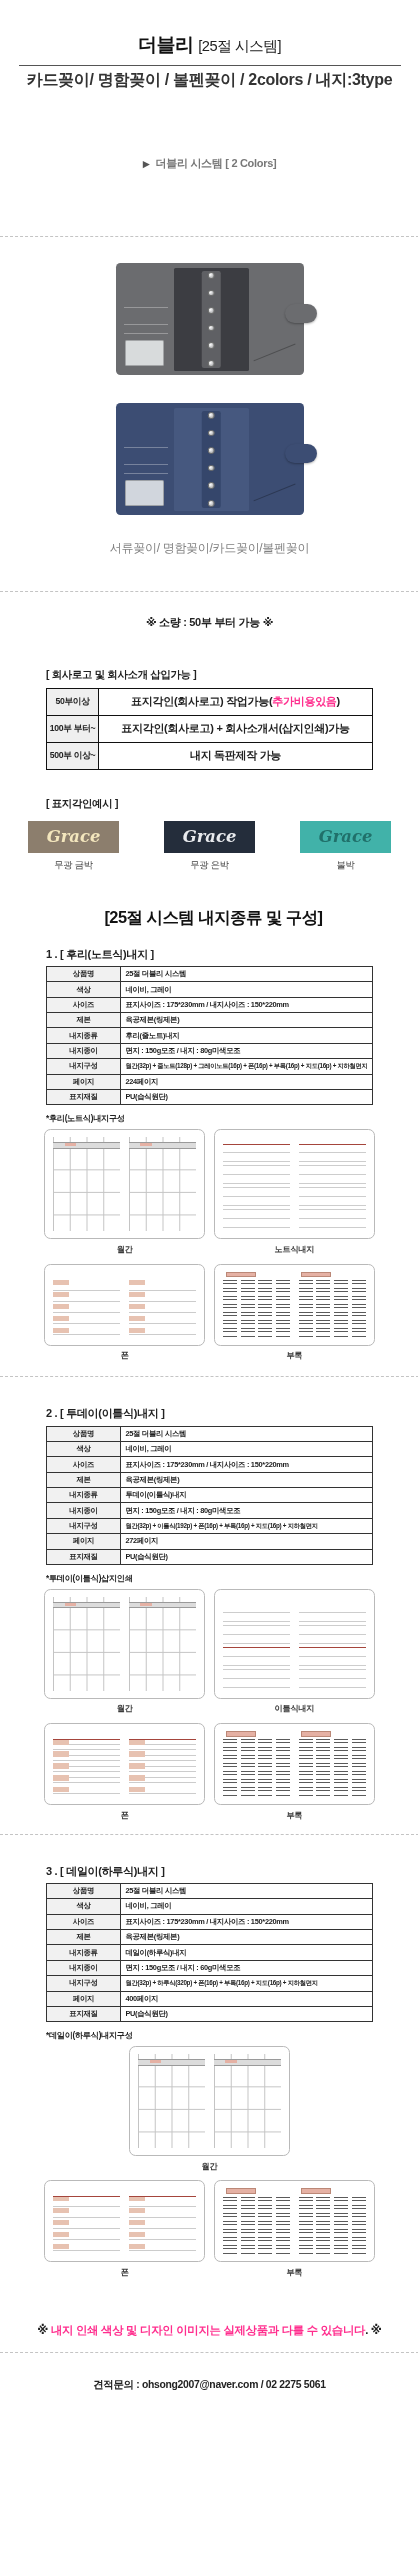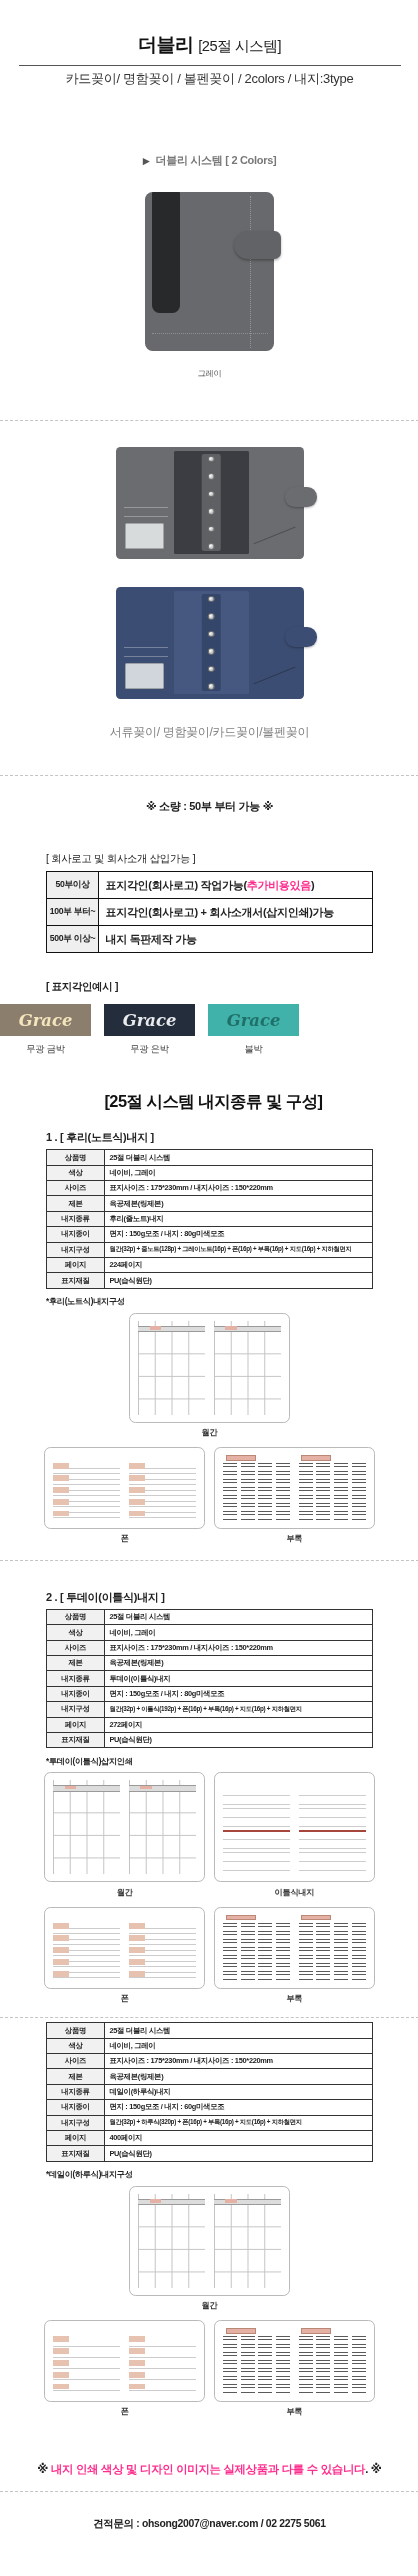--- a/index.html
+++ b/index.html
@@ -9,21 +9,21 @@
     font-family:"Liberation Sans","DejaVu Sans",sans-serif;
     color:#222;
   }
   .page { width:419px; overflow:hidden; }
 
   
   .title-block { padding-top:32px; text-align:center; }
   .t-main { font-size:19px; font-weight:bold; color:#111; letter-spacing:-0.5px; }
   .t-sub  { font-size:14.7px; font-weight:400; color:#222; letter-spacing:-0.5px; }
   .title-rule { border:0; border-top:0.5px solid #555; margin:6.5px 18.5px 0; }
-  .subtitle { margin-top:4.9px; font-size:13px; font-weight:400; color:#333; letter-spacing:-0.3px; }
+  .subtitle { margin-top:4.9px; font-size:16px; font-weight:700; color:#333; letter-spacing:-0.3px; }
 
   
   .colors-heading { margin-top:65px; text-align:center; font-size:11px; font-weight:600; color:#787878; letter-spacing:-0.3px; }
   .colors-heading .tri { color:#555; font-size:9.3px; margin-right:3.3px; }
 
   .covers-row { margin-top:24px; display:flex; justify-content:center; gap:23px; }
   .cover-fig { width:129px; text-align:center; }
   .cover { width:129px; height:159px; border-radius:7.6px; position:relative; }
   .cover::after { content:""; position:absolute; left:6.5px; right:6.5px; bottom:17.4px; border-top:0.5px dotted rgba(255,255,255,.25); }
   .cover-gray { background:#68696c; }
@@ -65,44 +65,44 @@
   .pocket { position:absolute; right:2.2px; bottom:18.5px; left:3.3px; border-top:1.1px solid rgba(0,0,0,.28); transform:rotate(-22deg); }
   .ob-strap { position:absolute; right:-13px; top:36%; width:32px; height:19.6px; border-radius:9.8px; box-shadow:0 1.1px 2.2px rgba(0,0,0,.3); }
   .gray-book .ob-strap { background:#6b6c6f; }
   .navy-book .ob-strap { background:#3c4d73; }
 
   .open-caption { margin-top:25px; text-align:center; font-size:12px; color:#808080; letter-spacing:-0.3px; }
   .dv2 { margin-top:34px; }
   .qty-note { margin-top:23px; text-align:center; font-size:11px; font-weight:600; color:#222; letter-spacing:-0.3px; }
 
   
-  .logo-heading { margin:38px 0 0 46px; font-size:10.4px; font-weight:normal; color:#222; letter-spacing:-0.3px; }
+  .logo-heading { margin:38px 0 0 46px; font-size:10.4px; font-weight:bold; color:#222; letter-spacing:-0.3px; }
   table { border-collapse:collapse; }
-  .logo-table { width:327px; margin:5.5px auto 0; border:1.1px solid #111; }
+  .logo-table { width:327px; margin:5.5px auto 0; border:1.1px solid #111;text-align:center; }
   .logo-table th { width:52px; background:#efefef; border:0.5px solid #111; font-size:8.7px; font-weight:bold; padding:5.5px 1.1px; letter-spacing:-0.3px; }
   .logo-table td { border:0.5px solid #111; font-size:11px; font-weight:bold; padding:5.5px 6.5px; letter-spacing:-0.3px; }
   .hl { color:#ff2e8e; }
 
   
   .stamp-heading { margin:27px 0 0 46px; font-size:10.4px; font-weight:bold; color:#222; letter-spacing:-0.3px; }
-  .stamp-row { margin-top:9.8px; display:flex; justify-content:flex-start; gap:13px; }
+  .stamp-row { margin-top:9.8px; display:flex; justify-content:center; gap:45px; }
   .stamp-fig { width:91px; text-align:center; }
   .stamp-chip { width:91px; height:32px; display:flex; align-items:center; justify-content:center;
     font-family:"DejaVu Serif","Liberation Serif",serif; font-style:italic; font-weight:bold; font-size:16.4px; }
   .chip-gold   { background:#8c7e6d; color:#f3e6bd; }
   .chip-silver { background:#242d3b; color:#e9ebee; }
   .chip-emboss { background:#41b2a9; color:#20706a; }
   .stamp-label { margin-top:6.5px; font-size:9.3px; color:#444; letter-spacing:-0.3px; }
 
   
   .comp-heading { margin-top:35px; text-align:center; font-size:16.4px; font-weight:bold; color:#111; letter-spacing:-0.5px;padding-left:8px; }
   .sec-title { margin:17.4px 0 0 46px; font-size:11px; font-weight:bold; color:#222; letter-spacing:-0.3px; }
   .sec-title.tight { margin-top:29px; }
   .spec { width:327px; margin:4.4px auto 0; border:1.1px solid #333; }
-  .spec th { width:58px; background:#f1f1f1; border:0.5px solid #333; font-size:7.4px; font-weight:bold; padding:2.2px 1.1px; letter-spacing:-0.3px; }
+  .spec th { width:74px; background:#f1f1f1; border:0.5px solid #333; font-size:7.4px; font-weight:bold; padding:2.2px 1.1px; letter-spacing:-0.3px; }
   .spec td { border:0.5px solid #333; font-size:7.4px; font-weight:bold; padding:2.2px 4.4px; white-space:nowrap; letter-spacing:-0.3px; }
   .spec tr.long td { font-size:6.3px; letter-spacing:-0.3px; }
   .sec-sub { margin:7.6px 0 0 46px; font-size:8.2px; font-weight:bold; color:#222; letter-spacing:-0.3px; }
 
   .preview-grid { margin-top:5.5px; display:flex; justify-content:center; gap:8.7px; }
   .preview-grid.second-row { margin-top:8.7px; }
   .preview-fig { width:161px; }
   .pv-box { background:#fff; border:1.1px solid #b9b9b9; border-radius:6.5px; padding:7px 8.2px;
     display:flex; gap:8.7px; height:110px; }
   .pv-box.short { height:82px; }
@@ -166,28 +166,20 @@
     <hr class="title-rule">
     <div class="subtitle">카드꽂이/ 명함꽂이 / 볼펜꽂이 / 2colors / 내지:3type</div>
   </header>
 
   <div class="colors-heading">
     <span class="tri">▶</span>
     <span>더블리 시스템 [ 2 Colors]</span>
   </div>
 
   <div class="covers-row">
-    <figure class="cover-fig">
-      <div class="cover cover-gray">
-        <span class="cov-stripe"></span>
-        <span class="cov-seam"></span>
-        <span class="cov-strap"></span>
-      </div>
-      <figcaption class="cover-label">그레이</figcaption>
-    </figure>
   </div>
 
   <hr class="dashed dv1">
 
   <div class="open-book gray-book first">
     <div class="ob-left">
       <span class="slot-lines"></span>
       <span class="card-window"></span>
     </div>
     <div class="ob-center">
@@ -315,20 +307,27 @@
   <div class="sec-sub">*후리(노트식)내지구성</div>
 
   <div class="preview-grid">
     <figure class="preview-fig">
       <div class="pv-box pv-monthly">
           <div class="pv-page pv-left"></div>
           <div class="pv-page pv-right"></div>
         </div>
       <figcaption class="pv-label">월간</figcaption>
     </figure>
+    <figure class="preview-fig">
+      <div class="pv-box pv-note">
+          <div class="pv-page pv-left"></div>
+          <div class="pv-page pv-right"></div>
+        </div>
+      <figcaption class="pv-label">노트식내지</figcaption>
+    </figure>
   </div>
   <div class="preview-grid second-row">
     <figure class="preview-fig">
       <div class="pv-box short pv-phone">
           <div class="pv-page pv-left"></div>
           <div class="pv-page pv-right"></div>
         </div>
       <figcaption class="pv-label">폰</figcaption>
     </figure>
     <figure class="preview-fig">
@@ -413,20 +412,21 @@
       <div class="pv-box short pv-appendix">
           <div class="pv-page pv-left"></div>
           <div class="pv-page pv-right"></div>
         </div>
       <figcaption class="pv-label">부록</figcaption>
     </figure>
   </div>
 
   <hr class="dashed dv4">
 
+  <h3 class="sec-title tight">3 . [ 데일이(하루식)내지 ]</h3>
   <table class="spec">
     <tbody>
       <tr>
           <th>상품명</th>
           <td>25절 더블리 시스템</td>
         </tr>
       <tr>
           <th>색상</th>
           <td>네이비, 그레이</td>
         </tr>

